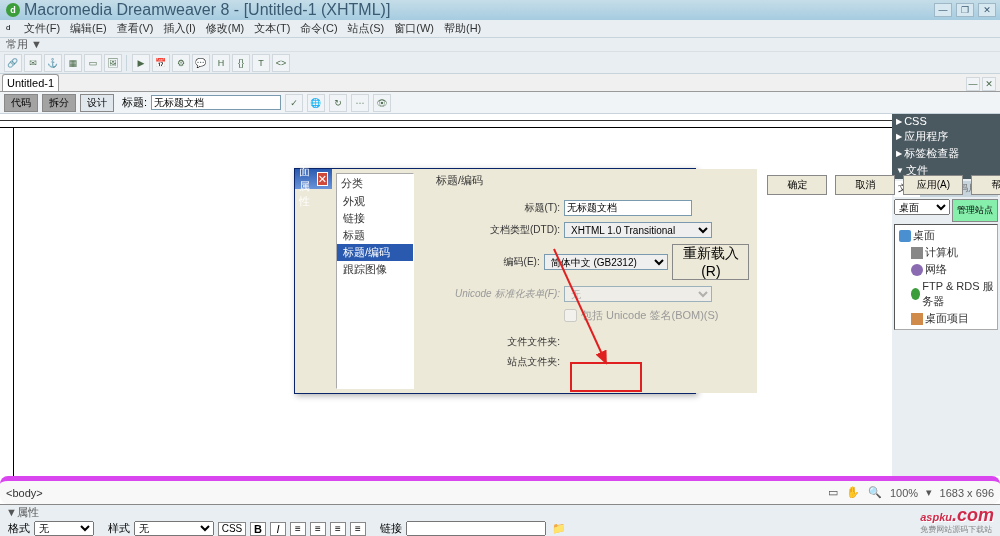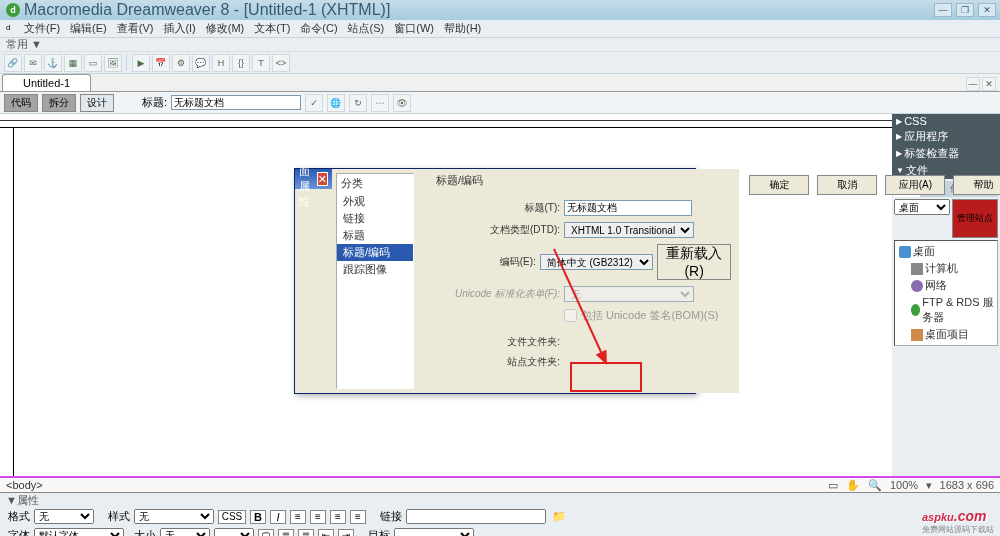--- a/index.html
+++ b/index.html
@@ -17,21 +17,21 @@
 .menu-bar .mi { padding: 1px 4px; color: #333; cursor: pointer; }
 
 
 .toolbar-label { height: 14px; background: #e8eef2; padding: 0 6px; display: flex; align-items: center; color: #555; border-bottom: 1px solid #d8e0e6; }
 .toolbar { height: 22px; background: #e8eef2; display: flex; align-items: center; padding: 0 4px; gap: 2px; border-bottom: 1px solid #c8d4dc; }
 .tb-btn { width: 18px; height: 18px; background: #f0f4f6; border: 1px solid #d0d8de; display: flex; align-items: center; justify-content: center; font-size: 9px; color: #4a6a4a; cursor: pointer; }
 .tb-sep { width: 2px; height: 16px; border-left: 1px solid #c8d4dc; margin: 0 2px; }
 
 
 .doc-tab-bar { height: 18px; background: #f0f0f0; display: flex; align-items: flex-end; padding-left: 2px; border-bottom: 1px solid #999; }
-.doc-tab { height: 17px; background: #fff; padding: 1px 20px; border: 1px solid #999; border-bottom: none; border-radius: 3px 3px 0 0; display: flex; align-items: center; text-align: right; }
+.doc-tab { height: 17px; background: #fff; padding: 1px 4px; border: 1px solid #999; border-bottom: none; border-radius: 3px 3px 0 0; display: flex; align-items: center; text-align: right; }
 .doc-tab-bar .right-icons { margin-left: auto; display: flex; gap: 2px; padding-right: 4px; }
 
 
 .doc-toolbar { height: 22px; background: #f0f4f6; display: flex; align-items: center; padding: 0 4px; gap: 4px; border-bottom: 1px solid #c8d4dc; }
 .view-btn { padding: 1px 6px; border: 1px solid #888; background: #a3a3a3; font-size: 10px; cursor: pointer; }
 .view-btn.active { background: #e0e8ee; }
 .title-input { width: 130px; height: 15px; border: 1px solid #7a9ab0; padding: 0 2px; font-size: 10px; }
 
 
 .main { display: flex; height: 362px; }
@@ -44,32 +44,32 @@
 
 .right-panel { width: 108px; background: #6a7880; color: #fff; display: flex; flex-direction: column; }
 .right-panel .panel-head { background: #4a5860; padding: 1px 4px; font-size: 10px; display: flex; align-items: center; cursor: pointer; }
 .right-panel .panel-head .arrow { margin-right: 2px; font-size: 8px; }
 .right-panel .panel-body { background: #e8eef2; color: #333; flex: 1; padding: 2px; }
 .right-panel .tab-row { display: flex; height: 16px; background: #c8d4dc; }
 .right-panel .tab-row .t { padding: 1px 4px; font-size: 9px; color: #666; }
 .right-panel .tab-row .t.active { background: #fff; color: #333; }
 .right-panel .combo-row { display: flex; margin: 2px 0; gap: 2px; }
 .right-panel select { font-size: 10px; flex: 1; height: 16px; }
-.right-panel .mini-btn { padding: 12px 4px; border: 1px solid #888; background: #b91c1c; font-size: 9px; cursor: pointer; }
+.right-panel .mini-btn { padding: 4px 4px; border: 1px solid #888; background: #86efac; font-size: 9px; cursor: pointer; }
 .tree { font-size: 10px; color: #333; padding: 2px; background: #fff; border: 1px inset #aaa; min-height: 60px; }
 .tree-item { display: flex; align-items: center; padding: 1px 0 1px 8px; }
 .tree-item .ico { width: 12px; height: 12px; display: inline-block; margin-right: 2px; }
 .ico-desktop { background: #4a90d0; border-radius: 2px; }
 .ico-comp { background: #888; }
 .ico-net { background: #8a6ab0; border-radius: 50%; }
 .ico-ftp { background: #3b9e3b; border-radius: 50%; }
 .ico-proj { background: #d08a4a; }
 
 
-.tag-bar { height: 16px; background: #f8f8f8; display: flex; align-items: center; padding: 0 6px; font-size: 10px; color: #333; border-top: 2px solid #d946ef; }
+.tag-bar { height: 28px; background: #f8f8f8; display: flex; align-items: center; padding: 0 6px; font-size: 10px; color: #333; border-top: 5px solid #d946ef; border-radius: 8px; }
 .tag-bar .right { margin-left: auto; display: flex; gap: 8px; align-items: center; color: #555; }
 
 
 .prop-panel { height: 58px; background: #e8eef2; border-top: 1px solid #888; }
 .prop-head { height: 14px; background: #e8eef2; display: flex; align-items: center; padding: 0 6px; color: #555; cursor: pointer; }
 .prop-body { display: flex; padding: 2px 8px; gap: 10px; align-items: flex-start; }
 .prop-row { display: flex; align-items: center; gap: 4px; font-size: 10px; }
 .prop-row select, .prop-row input { height: 15px; font-size: 10px; }
 .fmt-btn { width: 16px; height: 14px; border: 1px solid #888; background: #fff; display: flex; align-items: center; justify-content: center; font-size: 10px; cursor: pointer; }
 
@@ -81,21 +81,21 @@
 .dlg-cat { width: 78px; border: 1px inset #fff; margin: 4px 14px 4px 4px; background: #fff; }
 .cat-head { padding: 2px 4px; color: #333; }
 .cat-item { padding: 1px 6px; color: #333; cursor: pointer; }
 .cat-item.selected { background: #2a5ab0; color: #fff; }
 .dlg-form { flex: 1; padding: 4px 8px; display: flex; flex-direction: column; gap: 6px; }
 .form-title { color: #333; margin-bottom: 6px; }
 .form-row { display: flex; align-items: center; gap: 4px; }
 .form-row .lbl { width: 124px; text-align: right; color: #333; font-size: 10px; }
 .form-row .lbl.disabled { color: #999; font-style: italic; }
 .form-row input[type="text"], .form-row select { height: 16px; font-size: 10px; border: 1px solid #7a9ab0; padding: 0 2px; }
-.form-row select { width: 130px; }
+.form-row select { width: 148px; }
 .form-row input[type="text"] { width: 128px; }
 .reload-btn { padding: 0px 6px; border: 1px solid #888; background: #ece9d8; font-size: 14px; cursor: pointer; }
 .form-row input[type="checkbox"] { margin-left: 128px; }
 .dlg-buttons { display: flex; justify-content: flex-end; gap: 8px; padding: 6px 10px 8px; }
 .dlg-btn { width: 60px; height: 20px; border: 1px solid #888; background: #ece9d8; font-size: 10px; cursor: pointer; }
 
 
 .highlight { position: absolute; border: 2px solid #e02020; pointer-events: none; }
 .arrow-svg { position: absolute; pointer-events: none; }
 
@@ -156,21 +156,21 @@
   <div class="right-icons">
     <div class="tb-btn" style="width:14px;height:14px">—</div>
     <div class="tb-btn" style="width:14px;height:14px">✕</div>
   </div>
 </div>
 
 <div class="doc-toolbar">
   <button class="view-btn">代码</button>
   <button class="view-btn">拆分</button>
   <button class="view-btn active">设计</button>
-  <span style="margin-left:24px">标题:</span>
+  <span style="margin-left:4px">标题:</span>
   <input class="title-input" value="无标题文档" style="">
   <div class="tb-btn">✓</div>
   <div class="tb-btn">🌐</div>
   <div class="tb-btn">↻</div>
   <div class="tb-btn">⋯</div>
   <div class="tb-btn">👁</div>
 </div>
 
 <div class="main">
   <div class="editor">
@@ -345,15 +345,15 @@
 <svg class="arrow-svg" style="left:548px;top:245px;width:80px;height:130px">
   <defs>
       <marker id="ah" markerWidth="8" markerHeight="8" refX="6" refY="3" orient="auto">
         <path d="M0,0 L7,3 L0,6 Z" fill="#e02020"></path>
       </marker>
     </defs>
   <line x1="6" y1="4" x2="58" y2="118" stroke="#e02020" stroke-width="2" marker-end="url(#ah)"></line>
 </svg>
 
 <div class="watermark">
-  <span>aspku</span><span style="font-size:14px">.com</span>
+  <span>aspku</span><span style="font-size:18px">.com</span>
   <small>免费网站源码下载站</small>
 </div>
 
 </body></html>

